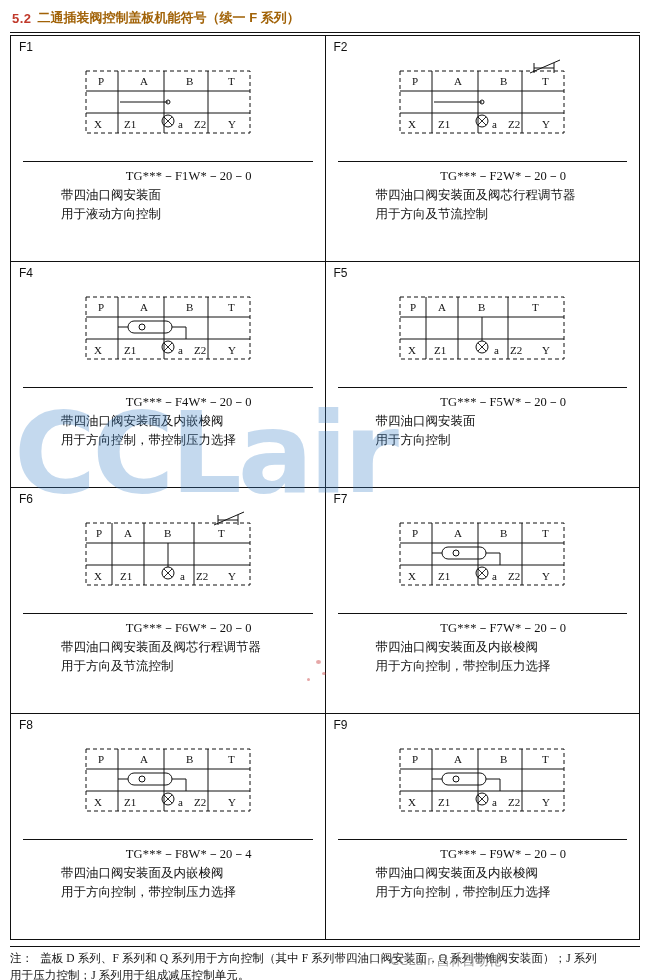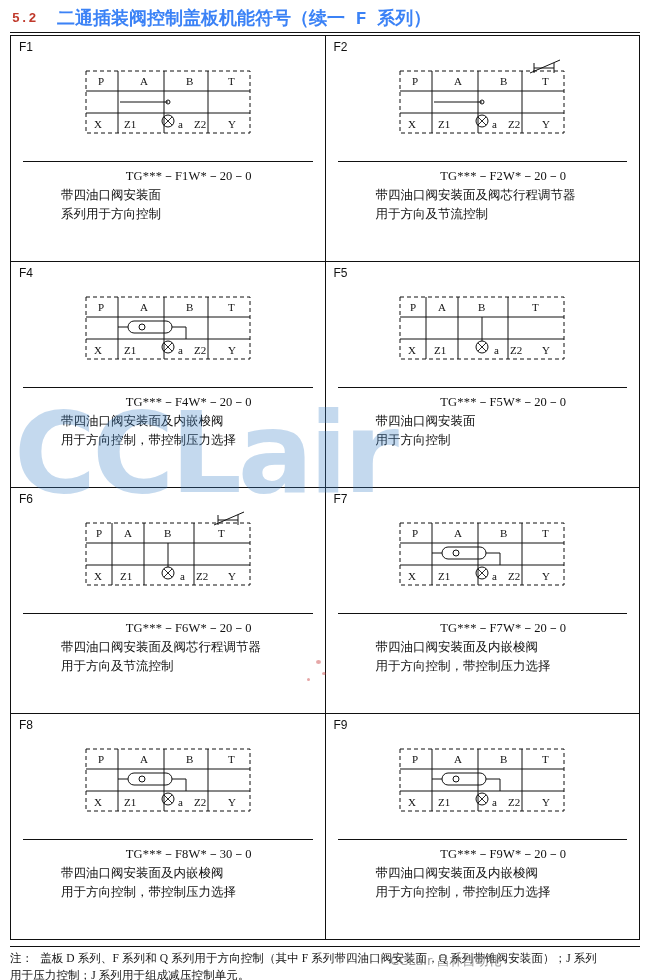--- a/index.html
+++ b/index.html
@@ -14,35 +14,35 @@
   .page{
     position:relative;
     width:650px;height:980px;
     box-sizing:border-box;
     padding:8px 10px 0 10px;
   }
   
   .header{
     display:flex;
     align-items:center;
-    gap:0;
+    gap:6px;
     font-size:13px;
     font-weight:bold;
-    font-family:Liberation Mono, monospace;
+    font-family:Liberation Sans, sans-serif;
     padding-left:2px;
     margin-bottom:4px;
     height:20px;
   }
   .header .num{
     color:#c0392b;
     font-size:13px;
     font-weight:bold;
     letter-spacing:0.5px;
   }
-  .header .htxt{color:#3b82f6;font-size:18px;margin-left:20px;}
+  .header .htxt{color:#a16207;font-size:13px;}
   .hrule{
     border-top:1px solid #111;
     margin:0 0 2px 0;
   }
   
   .watermark{
     position:absolute;
     left:0;top:0;width:574px;height:980px;
     pointer-events:none;
     z-index:5;
@@ -201,21 +201,21 @@
                 <text x="56" y="71">Z1</text>
                 <text x="110" y="71">a</text>
                 <text x="126" y="71">Z2</text>
                 <text x="160" y="71">Y</text>
               </svg>
             </div>
             <div class="divider"></div>
             <div class="desc">
               <div class="model">TG***－F1W*－20－0</div>
               <div>带四油口阀安装面</div>
-              <div>系列用于方向控制</div>
+              <div>用于液动方向控制</div>
             </div>
           </div>
         </td>
         <td>
           <div class="cell">
             <div class="cellcode">F2</div>
             <div class="symwrap">
               <svg class="sym" width="200" height="100" viewBox="0 0 200 100">
                 <rect class="dash" x="18" y="14" width="164" height="62"></rect>
                 <line class="solid" x1="18" y1="34" x2="182" y2="34"></line>
@@ -434,21 +434,21 @@
                 <text x="160" y="28">T</text>
                 <text x="26" y="71">X</text>
                 <text x="56" y="71">Z1</text>
                 <text x="110" y="71">a</text>
                 <text x="126" y="71">Z2</text>
                 <text x="160" y="71">Y</text>
               </svg>
             </div>
             <div class="divider"></div>
             <div class="desc">
-              <div class="model">TG***－F8W*－30－0</div>
+              <div class="model">TG***－F8W*－20－4</div>
               <div>带四油口阀安装面及内嵌梭阀</div>
               <div>用于方向控制，带控制压力选择</div>
             </div>
           </div>
         </td>
         <td>
           <div class="cell">
             <div class="cellcode">F9</div>
             <div class="symwrap">
               <svg class="sym" width="200" height="100" viewBox="0 0 200 100">

